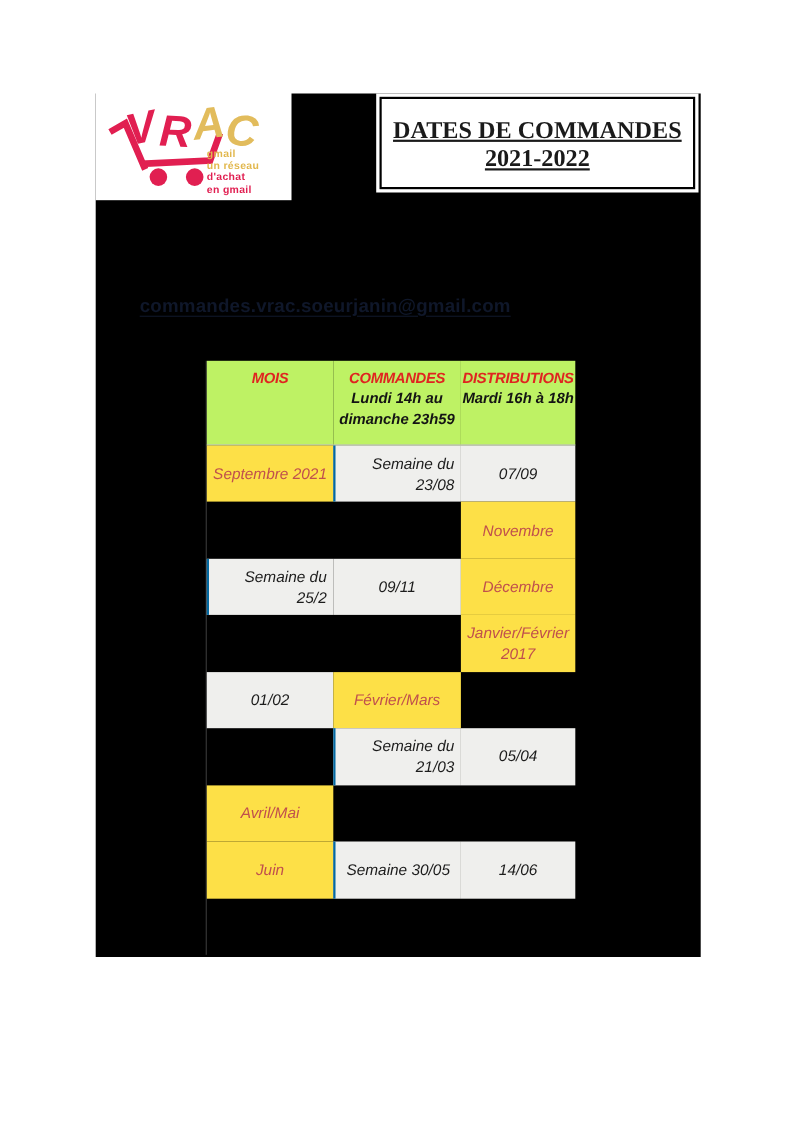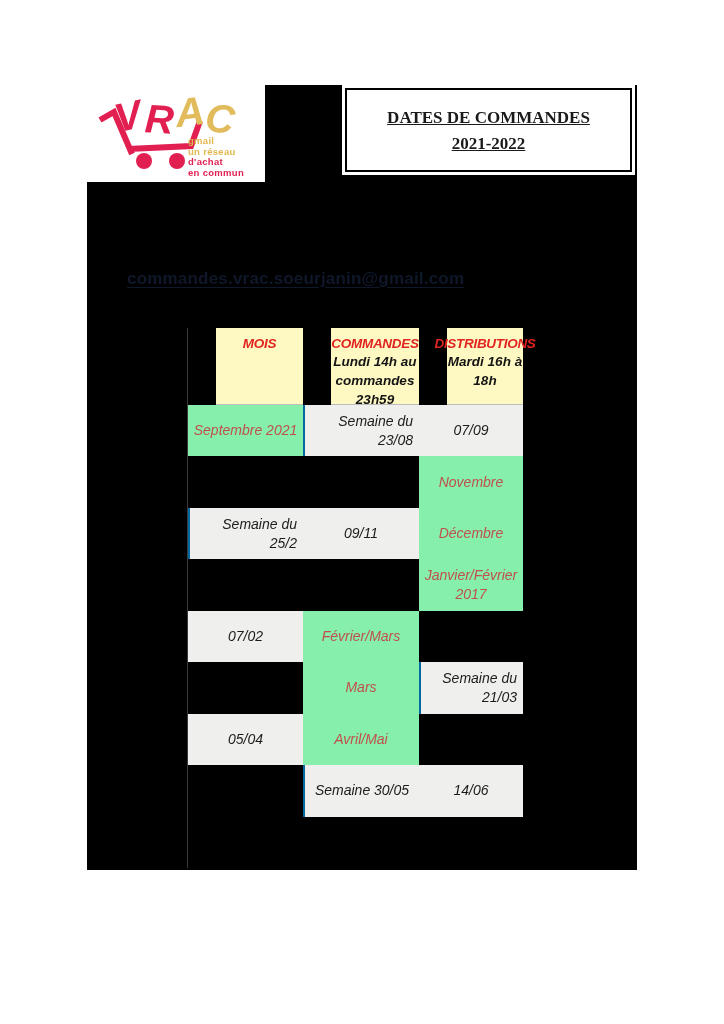--- a/index.html
+++ b/index.html
@@ -18,53 +18,53 @@
   .gold{color:#e2b84e;}
   .pink{color:#e11f51;}
 
   
   .title-box{
     position:absolute;left:345px;top:88px;width:287px;height:84px;box-sizing:border-box;
     background:#ffffff;border:2px solid #000;box-shadow:0 0 0 3px #ffffff;
     display:flex;flex-direction:column;justify-content:center;align-items:center;padding-top:2px;
   }
   .title-line{
-    font-family:"Liberation Serif",serif;font-weight:bold;font-size:17px;line-height:26px;
+    font-family:"Liberation Serif",serif;font-weight:bold;font-size:22px;line-height:26px;
     color:#1a1a1a;text-decoration:underline;text-align:center;white-space:nowrap;
   }
 
   
   .email{
     position:absolute;left:127px;top:269px;color:#0f172a;font-weight:600;font-size:17px;
     text-decoration:underline;text-underline-offset:3px;letter-spacing:.2px;cursor:pointer;white-space:nowrap;
   }
 
   
   .sched{
     position:absolute;left:187px;top:328px;width:335px;
     display:grid;grid-template-columns:115px 116px 104px;
     grid-template-rows:77px repeat(9,51.45px);
     border-left:1px solid #3a3a3a;box-sizing:content-box;
   }
   .th{
-    background:#fef9c3;display:flex;flex-direction:column;align-items:center;
-    padding-top:8px;border-bottom:1px solid #bdbdbd;box-sizing:border-box;margin-left:28px;
+    background:#bef264;display:flex;flex-direction:column;align-items:center;
+    padding-top:8px;border-bottom:1px solid #bdbdbd;box-sizing:border-box;
   }
   .th-label{
     color:#e02420;font-style:italic;font-weight:bold;font-size:13.5px;letter-spacing:-.3px;white-space:nowrap;
   }
   .th-sub{
     color:#141414;font-style:italic;font-weight:bold;font-size:13.5px;line-height:1.4;
     text-align:center;margin-top:2px;
   }
   .td{
     display:flex;align-items:center;justify-content:center;text-align:center;
     font-style:italic;font-size:14px;line-height:1.35;box-sizing:border-box;
   }
-  .td-month{background:#86efac;color:#c0504d;padding:0 4px;}
+  .td-month{background:#fde047;color:#c0504d;padding:0 4px;}
   .td-cell{background:#efefed;color:#1c1c1c;padding:0 6px;}
   .td-cell.c2{border-left:2px solid #0369a1;text-align:right;}
   .td-cell.is-empty{background:transparent;border-left:none;}
 </style>
 </head>
 <body>
 
 <div class="page">
   <div class="panel"></div>
 
@@ -80,38 +80,38 @@
         <text x="27" y="47" transform="rotate(-12 40 30)" fill="#e11f51">V</text>
         <text x="58" y="50" transform="rotate(3 70 35)" fill="#e11f51">R</text>
         <text x="88" y="43" transform="rotate(-7 100 28)" fill="#e2bc5c">A</text>
         <text x="119" y="49" transform="rotate(8 130 32)" fill="#e2bc5c">C</text>
       </g>
     </svg>
     <div class="tagline">
       <span class="gold">gmail</span>
       <span class="gold">un réseau</span>
       <span class="pink">d'achat</span>
-      <span class="pink">en commun</span>
+      <span class="pink">en gmail</span>
     </div>
   </div>
 
   <div class="title-box">
     <div class="title-line">DATES DE COMMANDES</div>
     <div class="title-line">2021-2022</div>
   </div>
 
   <a class="email">commandes.vrac.soeurjanin@gmail.com</a>
 
   <div class="sched">
     <div class="th">
       <div class="th-label">MOIS</div>
     </div>
     <div class="th">
       <div class="th-label">COMMANDES</div>
-      <div class="th-sub">Lundi 14h au commandes 23h59</div>
+      <div class="th-sub">Lundi 14h au dimanche 23h59</div>
     </div>
     <div class="th">
       <div class="th-label">DISTRIBUTIONS</div>
       <div class="th-sub">Mardi 16h à 18h</div>
     </div>
 
     <div class="td td-month">Septembre 2021</div>
     <div class="td td-cell c2">Semaine du 23/08</div>
     <div class="td td-cell">07/09</div>
 
@@ -120,30 +120,30 @@
 
     <div class="td td-month">Novembre</div>
     <div class="td td-cell c2">Semaine du 25/2</div>
     <div class="td td-cell">09/11</div>
 
     <div class="td td-month">Décembre</div>
     <div class="td td-cell is-empty"></div>
     <div class="td td-cell is-empty"></div>
 
     <div class="td td-month">Janvier/Février 2017</div>
-    <div class="td td-cell">07/02</div>
+    <div class="td td-cell">01/02</div>
 
     <div class="td td-month">Février/Mars</div>
     <div class="td td-cell is-empty"></div>
     <div class="td td-cell is-empty"></div>
 
-    <div class="td td-month">Mars</div>
     <div class="td td-cell c2">Semaine du 21/03</div>
     <div class="td td-cell">05/04</div>
 
     <div class="td td-month">Avril/Mai</div>
     <div class="td td-cell is-empty"></div>
     <div class="td td-cell is-empty"></div>
 
+    <div class="td td-month">Juin</div>
     <div class="td td-cell c2">Semaine 30/05</div>
     <div class="td td-cell">14/06</div>
   </div>
 </div>
 
 </body></html>

